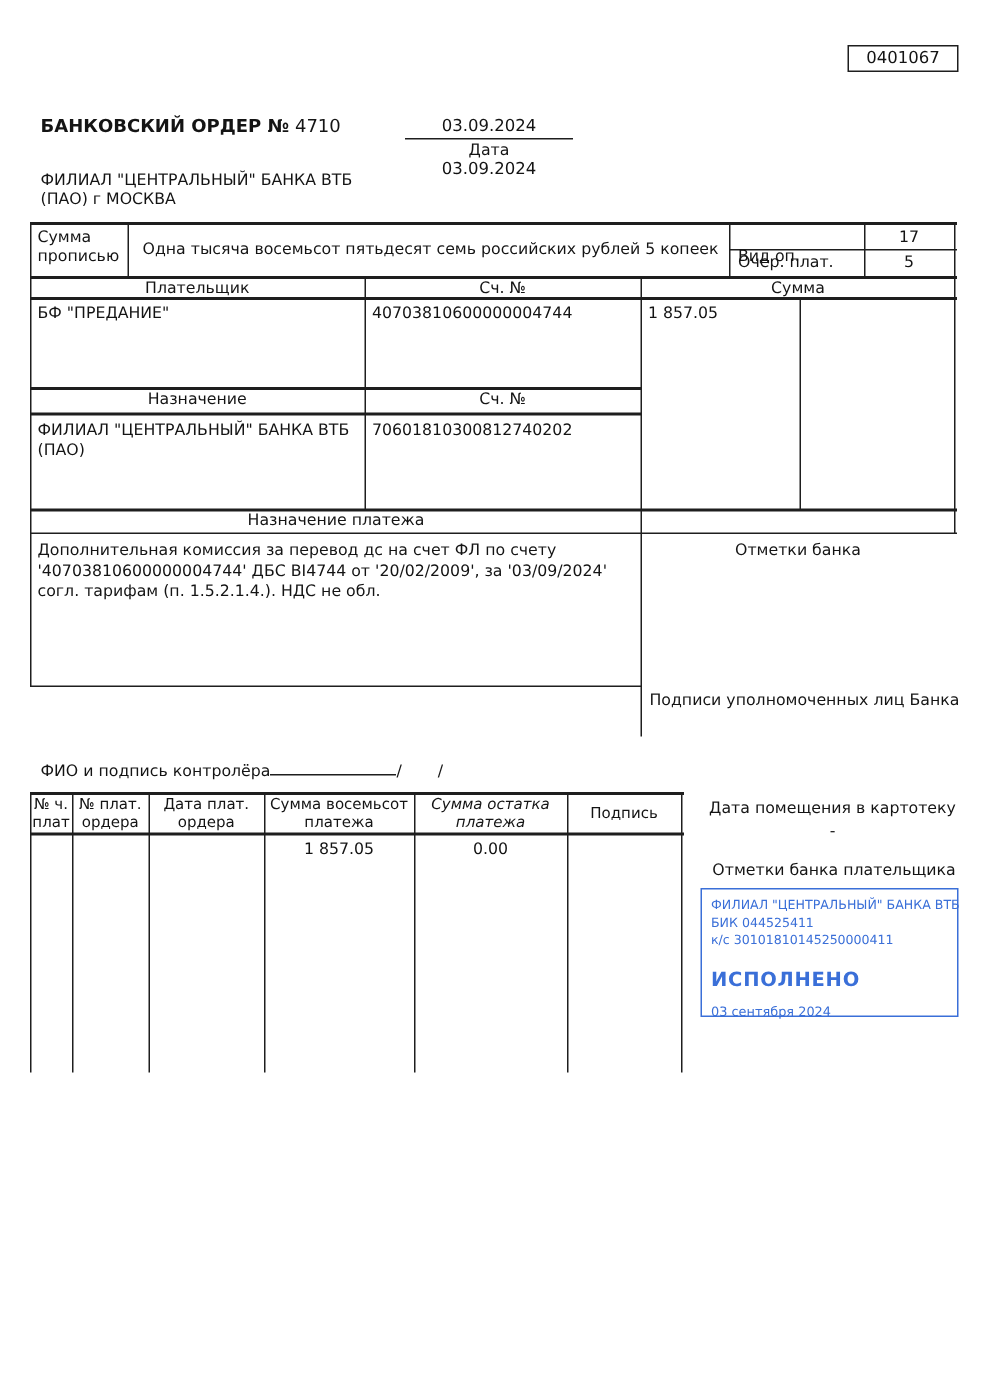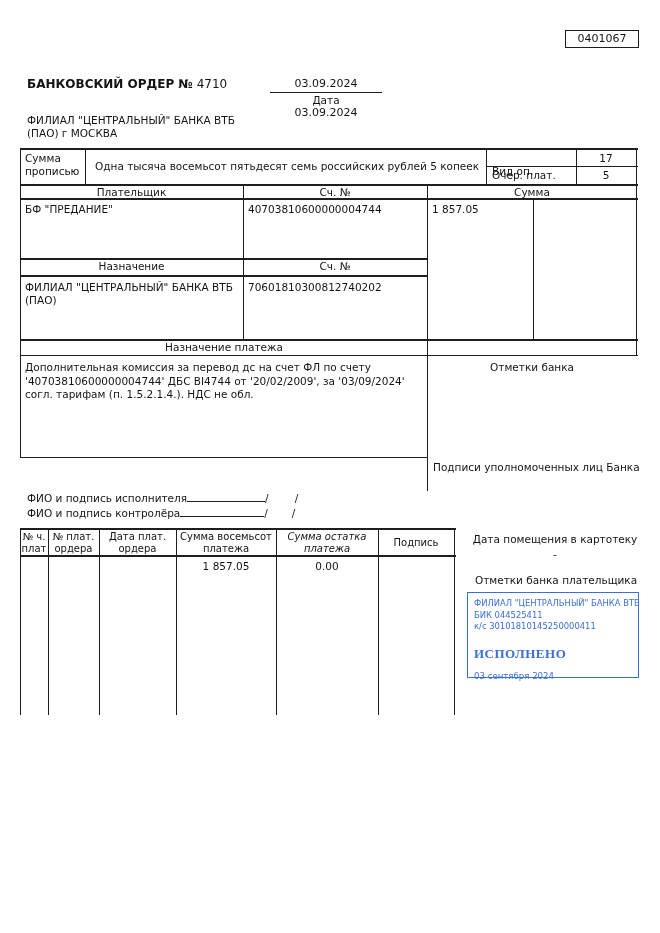--- a/index.html
+++ b/index.html
@@ -11,21 +11,21 @@
   .t{font-size:10.5px;line-height:13px;white-space:nowrap;}
   .tc{text-align:center;}
   .small{font-size:10px;line-height:12px;}
   .bold{font-weight:bold;}
   .codebox{border:1.6px solid #1e1e1e;width:72px;height:16px;line-height:16px;
            text-align:center;font-size:11px;}
   .sigline{display:inline-block;border-bottom:1.2px solid #1e1e1e;height:10px;vertical-align:baseline;}
   .wrap{white-space:normal;}
   .stamp{border:1.7px solid #3a6fd8;color:#3a6fd8;padding:5px 6px;box-sizing:border-box;}
   .stamp .s1{font-size:8.4px;line-height:11.5px;white-space:nowrap;}
-  .stamp .done{font-size:13px;font-weight:bold;margin-top:13px;letter-spacing:.5px;font-family:Liberation Serif, serif;}
+  .stamp .done{font-size:13px;font-weight:bold;margin-top:13px;letter-spacing:.5px;}
   .stamp .sdate{font-size:8.6px;margin-top:9px;}
 </style>
 </head>
 <body>
 
 <div class="page">
 
   <div class="abs codebox" style="left:565px;top:30px;">
     <span>0401067</span>
   </div>
@@ -89,23 +89,20 @@
     <div>ФИЛИАЛ "ЦЕНТРАЛЬНЫЙ" БАНКА ВТБ</div>
     <div>(ПАО)</div>
   </div>
   <div class="abs t" style="left:248px;top:281px;">70601810300812740202</div>
 
   <div class="abs t tc" style="left:20px;top:341px;width:408px;">Назначение платежа</div>
   <div class="abs t wrap" style="left:25px;top:361px;width:392px;line-height:13.5px;">Дополнительная комиссия за перевод дс на счет ФЛ по счету '40703810600000004744' ДБС BI4744 от '20/02/2009', за '03/09/2024' согл. тарифам (п. 1.5.2.1.4.). НДС не обл.</div>
   <div class="abs t tc" style="left:427px;top:361px;width:210px;">Отметки банка</div>
   <div class="abs t" style="left:433px;top:461px;">Подписи уполномоченных лиц Банка</div>
 
-  <div class="abs t" style="left:27px;top:491px;">
-    <span>ФИО и подпись исполнителя</span><span class="sigline" style="width:78px;"></span><span>/</span><span style="margin-left:26px;">/</span>
-  </div>
   <div class="abs t" style="left:27px;top:506px;">
     <span>ФИО и подпись контролёра</span><span class="sigline" style="width:84px;"></span><span>/</span><span style="margin-left:24px;">/</span>
   </div>
 
   <div class="hl" style="left:20px;top:528px;width:436px;"></div>
   <div class="hl" style="left:20px;top:555px;width:436px;"></div>
   <div class="vl" style="left:20px;top:528px;height:187px;"></div>
   <div class="vl" style="left:48px;top:528px;height:187px;"></div>
   <div class="vl" style="left:99px;top:528px;height:187px;"></div>
   <div class="vl" style="left:176px;top:528px;height:187px;"></div>

